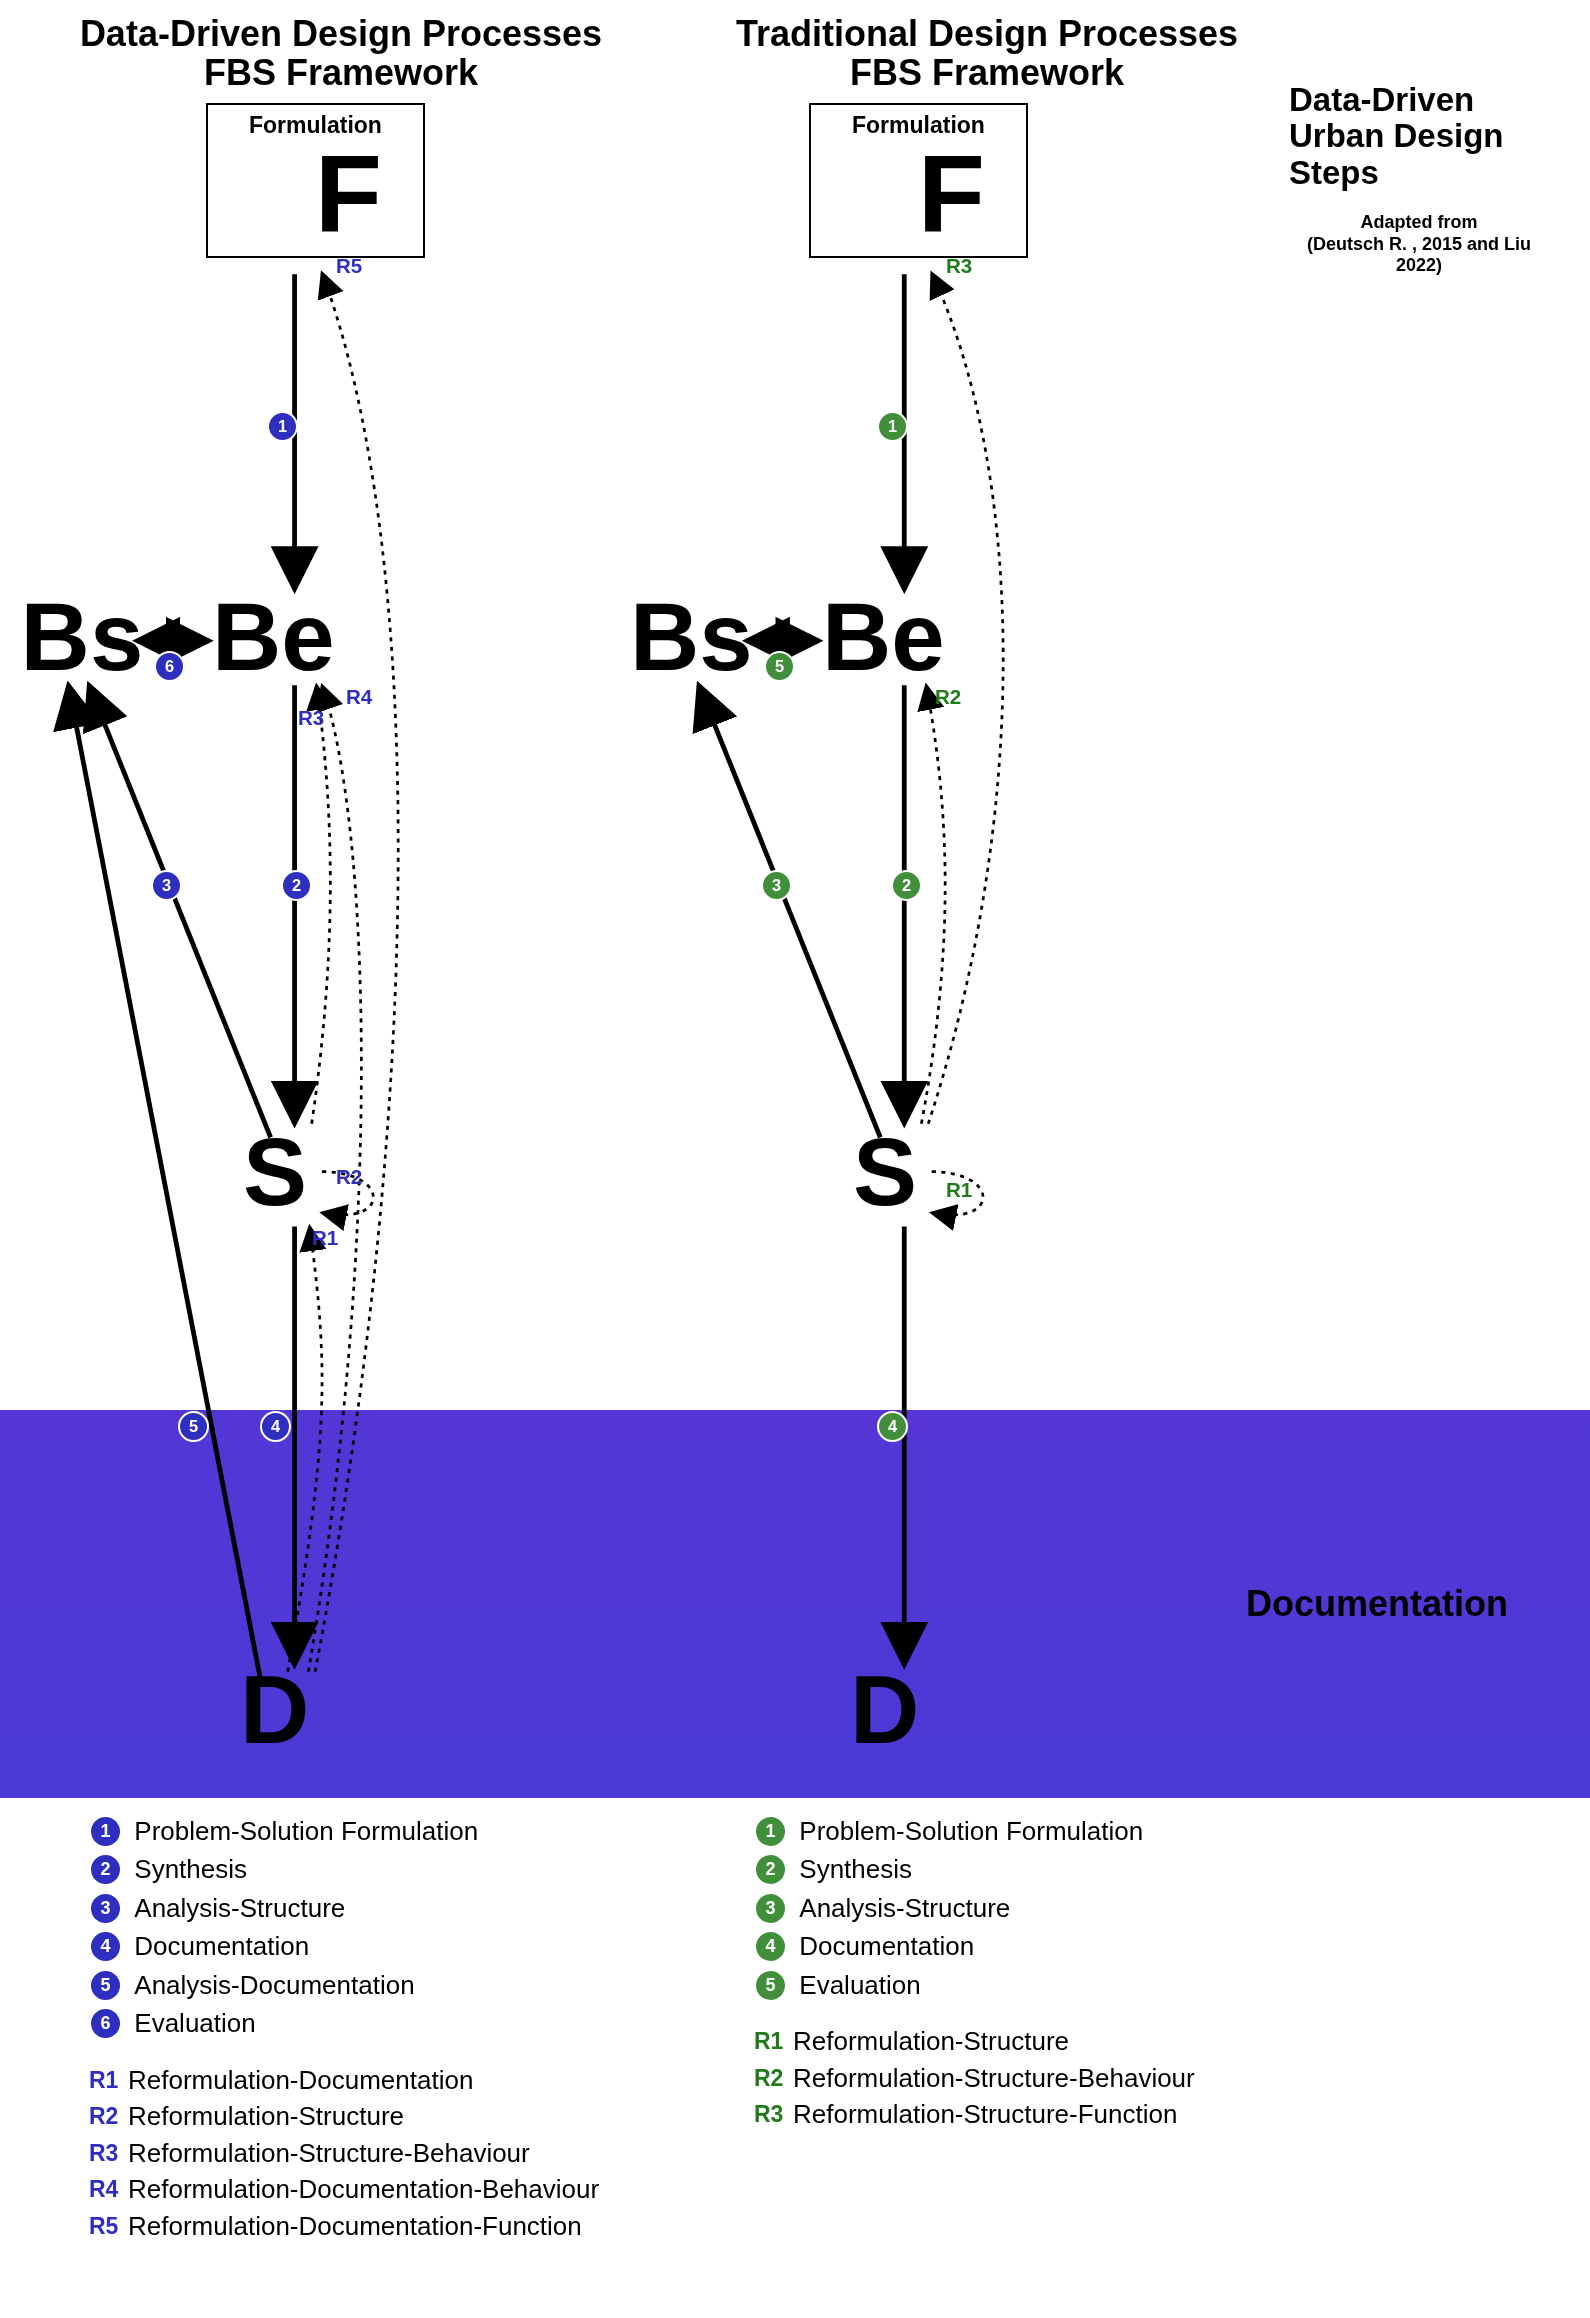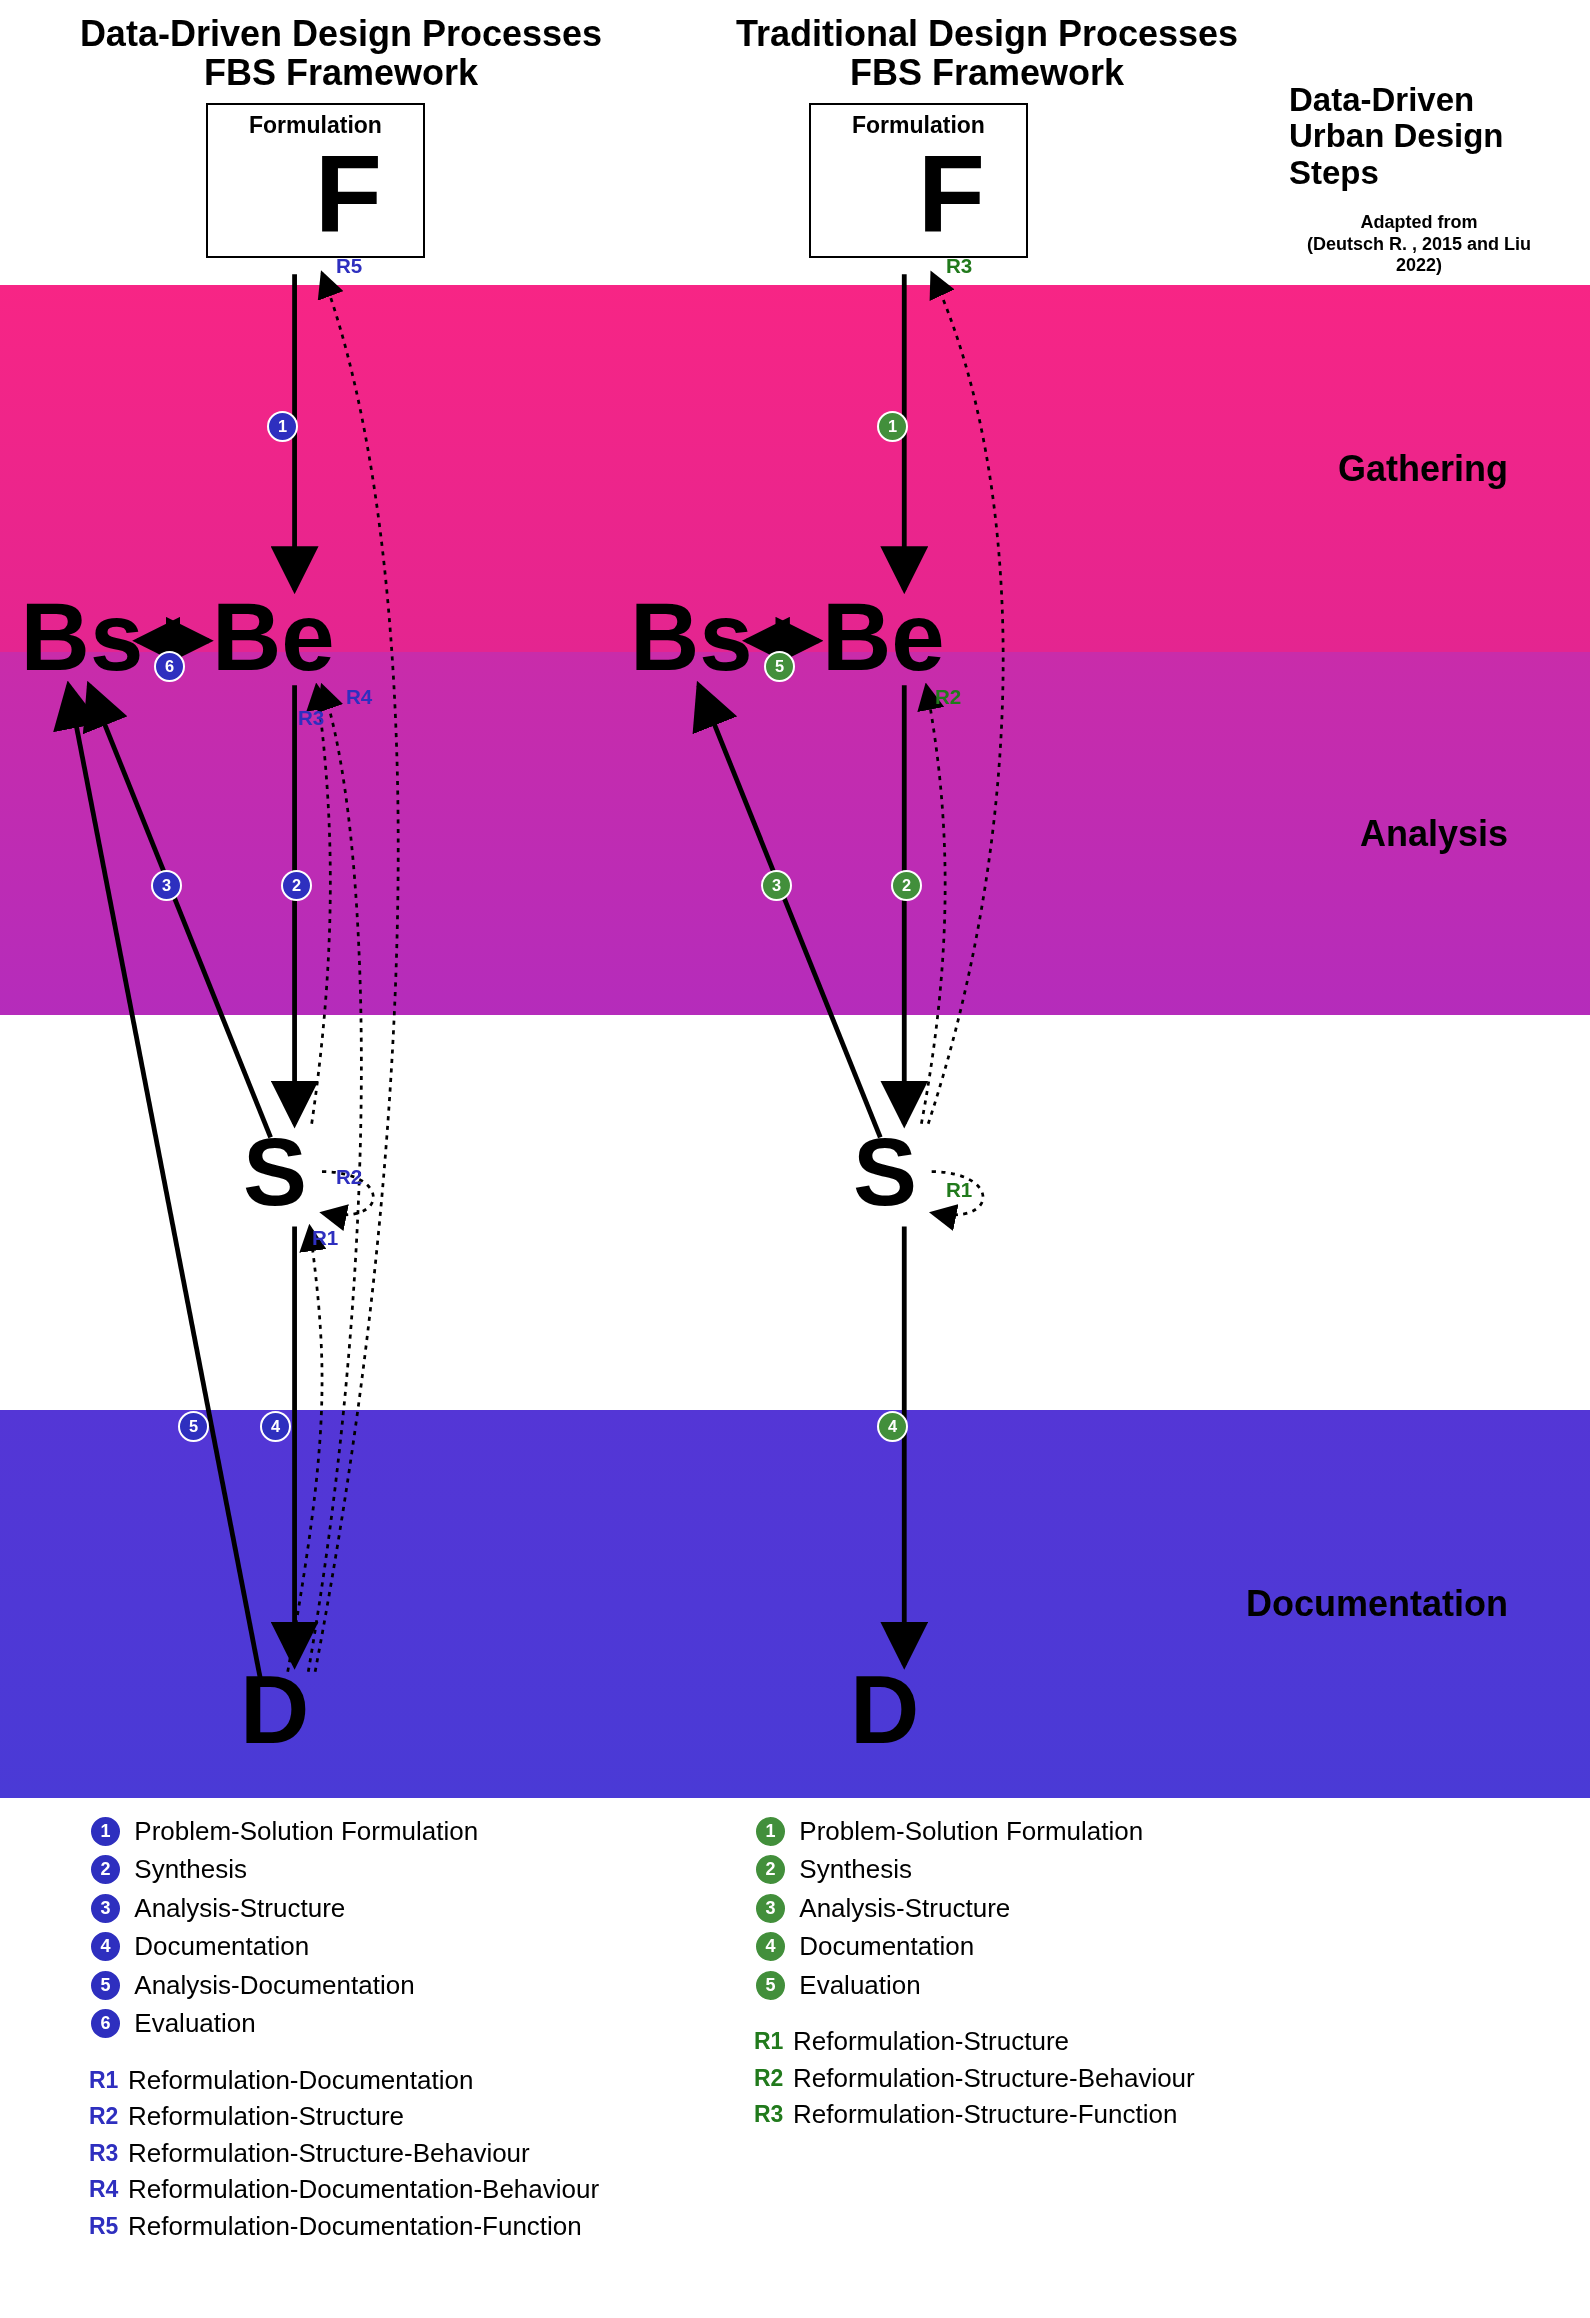--- a/index.html
+++ b/index.html
@@ -34,26 +34,20 @@
   .legend .row{display:flex;align-items:center;margin:5.5px 0}
   .legend .dot{font-weight:800;color:#fff;width:29px;height:29px;border-radius:50%;text-align:center;line-height:29px;font-size:18px;margin-right:12.3px;border:2.1px solid #fff}
   .legend .rtag{font-weight:800;margin-right:9.6px;font-size:23px}
   svg.arrows{position:absolute;left:0;top:0;width:1590px;height:1809px;pointer-events:none}
 </style>
 </head>
 <body>
 
 <div class="page">
 
-  <div class="band band-gather">
-    <div class="band-label">Gathering</div>
-  </div>
-  <div class="band band-analysis">
-    <div class="band-label">Analysis</div>
-  </div>
   <div class="band band-vis">
     <div class="band-label">Documentation</div>
   </div>
 
   <div class="title title-left">
     <span>Data-Driven Design Processes</span><br>
     <span>FBS Framework</span>
   </div>
   <div class="title title-right">
     <span>Traditional Design Processes</span><br>

